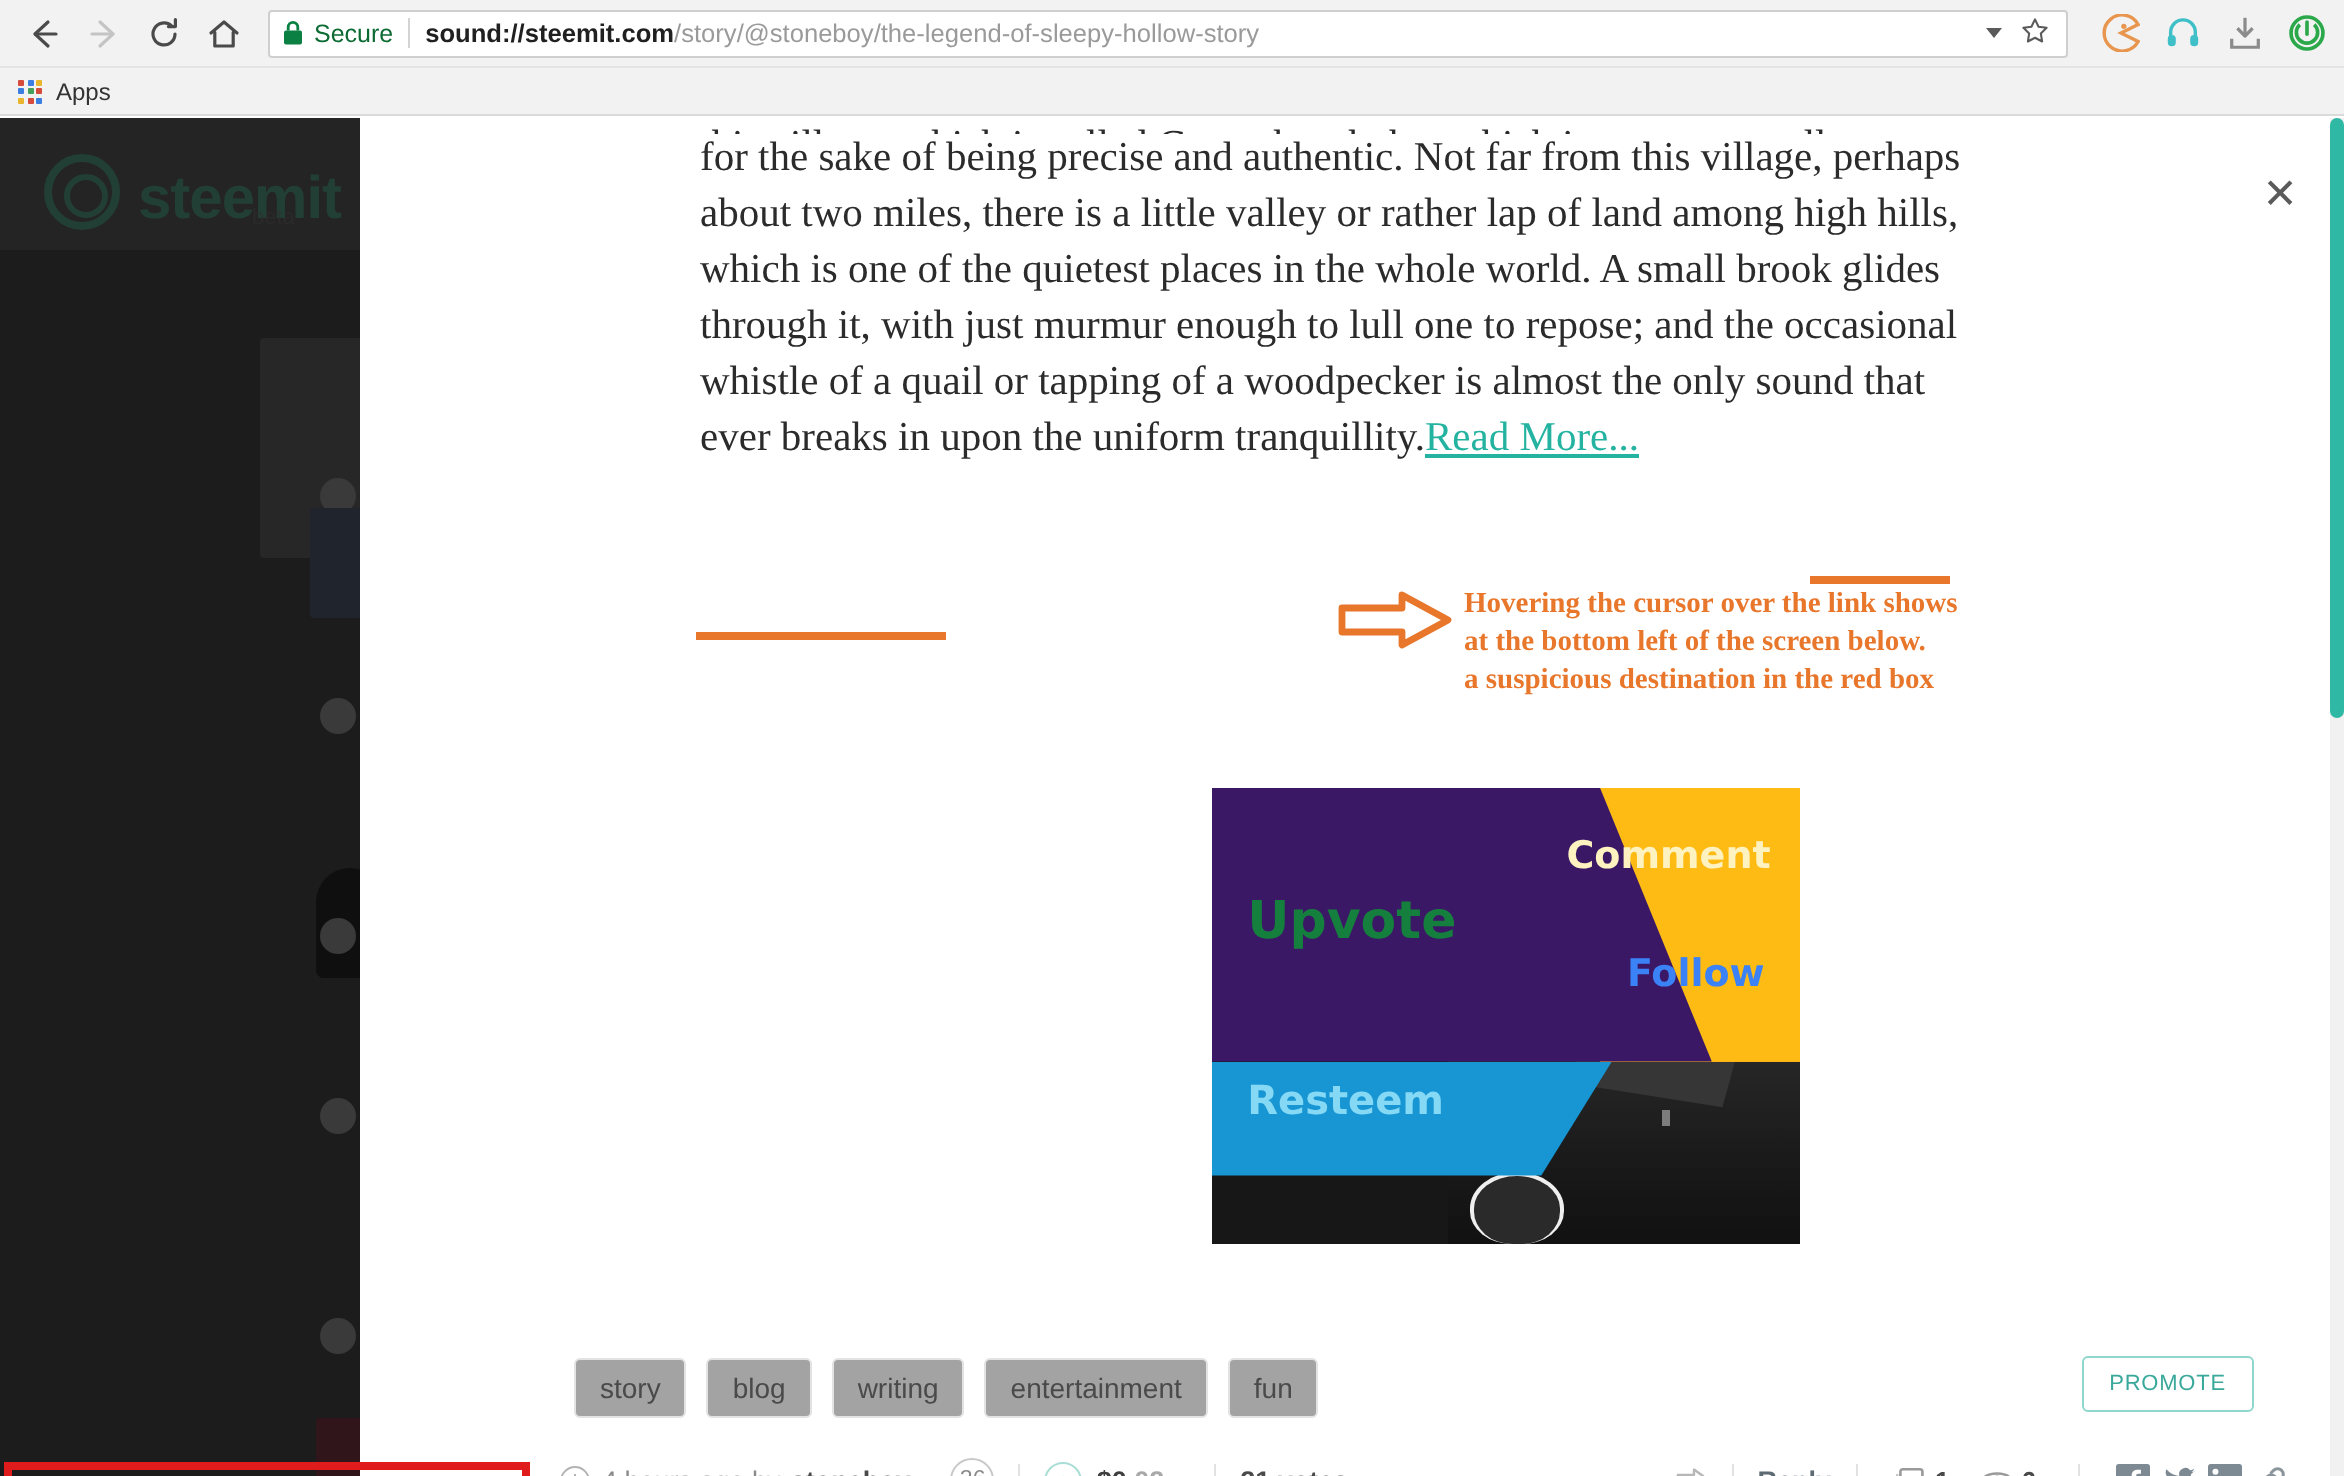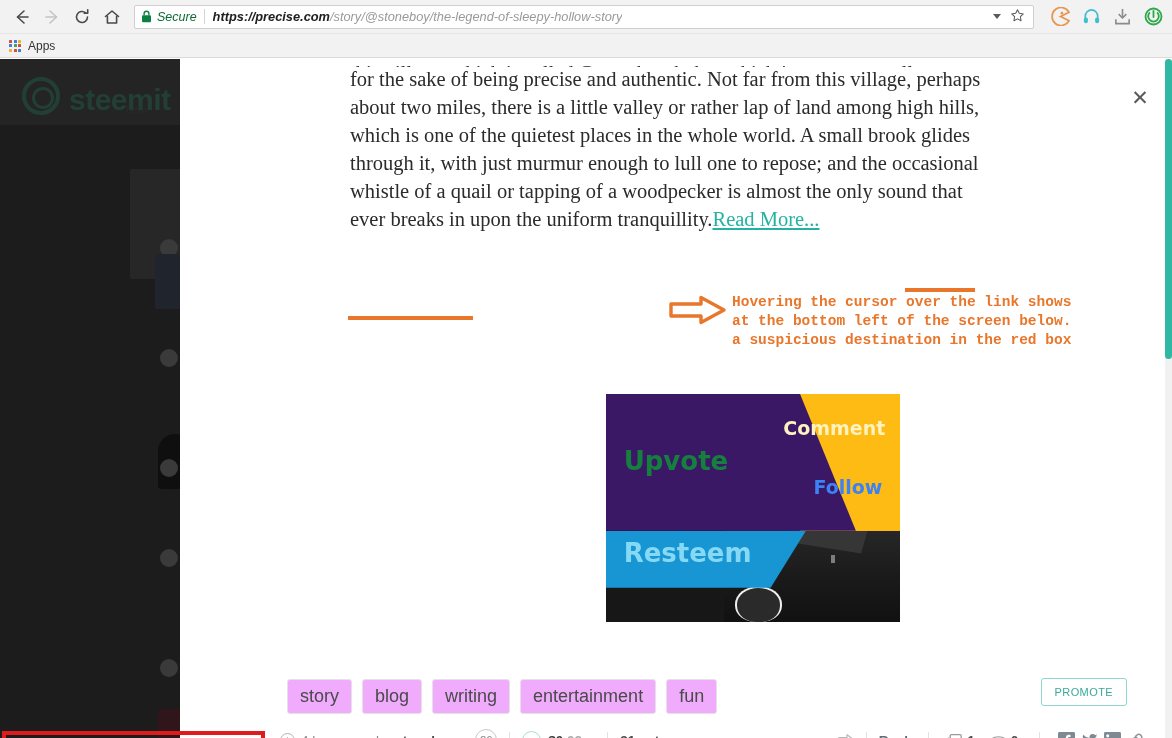--- a/index.html
+++ b/index.html
@@ -11,21 +11,20 @@
   }
 
   
   .browser { width: 1172px; height: 738px; position: relative; background:#fff; }
 
   .toolbar {
     height: 34px; background: #f2f2f2;
     display: flex; align-items: center;
     padding: 0 8px; gap: 2px;
     border-bottom: 1px solid #e4e4e4;
-    font-style: italic;
   }
   .nav-btn {
     width: 28px; height: 28px;
     display: flex; align-items: center; justify-content: center;
     border-radius: 2px;
   }
   .nav-btn svg { display:block; }
 
   .omnibox {
     flex: 1; height: 24px; margin: 0 6px;
@@ -85,21 +84,21 @@
     font-family:"Liberation Serif", serif;
     font-size:20.5px; line-height:28px; color:#2b2b2b;
   }
   .cutline { height:8px; overflow:hidden; color:#2b2b2b; }
   .para { margin-top:-2px; }
   .rdlink { color:#23b3a0; text-decoration:underline; text-decoration-color:#23b3a0; }
   .hl-underline { position:absolute; height:4px; background:#e8762b; }
 
   .annotation {
     position:absolute; left:552px; top:234px;
-    font-family:Liberation Mono, monospace;
+    font-family:Liberation Serif, serif;
     font-weight:700; font-size:14.5px; line-height:19px; color:#e8762b;
   }
   .arrow-wrap { position:absolute; left:488px; top:236px; }
 
   .post-image {
     position:absolute; left:426px; top:335px; width:294px; height:228px;
     background:#171717; overflow:hidden;
   }
   .pi-purple { position:absolute; left:0; top:0; width:100%; height:60%;
     background:#3b1866; clip-path: polygon(0 0, 66% 0, 85% 100%, 0 100%); }
@@ -113,27 +112,27 @@
     background:linear-gradient(180deg,#2b2b2b 0%, #1a1a1a 60%, #111 100%); }
   .pi-mon { position:absolute; right:9%; bottom:30%; width:30%; height:24%;
     background:#3a3a3a; clip-path: polygon(10% 0, 100% 18%, 86% 100%, 0 78%); opacity:.85;}
   .pi-dot { position:absolute; right:22%; bottom:26%; width:4px; height:8px; background:#7d7d7d; }
   .pi-cup { position:absolute; left:44%; bottom:0; width:16%; height:16%;
     border-radius:50% 50% 45% 45%; background:#2a2a2a; border:2px solid #efefef; border-bottom:none;}
   .pi-label { position:absolute; font-weight:700; font-family:"DejaVu Sans", sans-serif;}
   .lbl-upvote { left:6%; top:23%; font-size:26px; color:#15803d; }
   .lbl-comment{ right:5%; top:10%; font-size:19px; color:#fdf2c0; }
   .lbl-follow { right:6%; top:36%; font-size:19px; color:#3b82f6; }
-  .lbl-resteem{ left:6%; top:63%; font-size:26px; color:#86d9f5; }
+  .lbl-resteem{ left:6%; top:63%; font-size:20px; color:#86d9f5; }
 
   
   .tags { position:absolute; left:107px; top:620px; display:flex; gap:10px; }
   .tag {
-    border:1px solid #e3e3e3; background:#f0abfc; border-radius:3px;
-    padding:6px 12px; font-size:18px; color:#4a4a4a;
+    border:1px solid #e3e3e3; background:#a3a3a3; border-radius:3px;
+    padding:6px 12px; font-size:14px; color:#4a4a4a;
   }
   .promote-btn {
     position:absolute; right:45px; top:619px;
     border:1px solid #8fd6cc; color:#3aa99b; background:#fff;
     font-size:11px; letter-spacing:.4px; padding:7px 13px; border-radius:3px;
   }
 
   .meta-row {
     position:absolute; left:100px; top:668px; right:28px; height:26px;
     display:flex; align-items:center; font-size:13.5px; color:#8a8a8a;
@@ -201,21 +200,21 @@
 
     <div class="omnibox">
       <span class="lock-ico">
         <svg width="11" height="13" viewBox="0 0 11 13">
           <rect x="1" y="5.2" width="9" height="7" rx="1" fill="#0b8043"></rect>
           <path d="M3.1 5.2 V3.6 a2.4 2.4 0 0 1 4.8 0 V5.2" stroke="#0b8043" stroke-width="1.4" fill="none"></path>
         </svg>
       </span>
       <span class="secure-label">Secure</span>
       <span class="omni-sep"></span>
-      <span class="url"><b>https://precise.com</b><span>/story/@stoneboy/the-legend-of-sleepy-hollow-story</span></span>
+      <span class="url"><b>sound://steemit.com</b><span>/story/@stoneboy/the-legend-of-sleepy-hollow-story</span></span>
       <span class="omni-right">
         <span class="caret-dn"></span>
         <span>
           <svg width="15" height="15" viewBox="0 0 16 16">
             <path d="M8 1.8 l1.9 3.9 4.3 .6 -3.1 3 .7 4.3 -3.8 -2 -3.8 2 .7 -4.3 -3.1 -3 4.3 -.6z" fill="none" stroke="#5a5a5a" stroke-width="1.1" stroke-linejoin="round"></path>
           </svg>
         </span>
       </span>
     </div>
 

